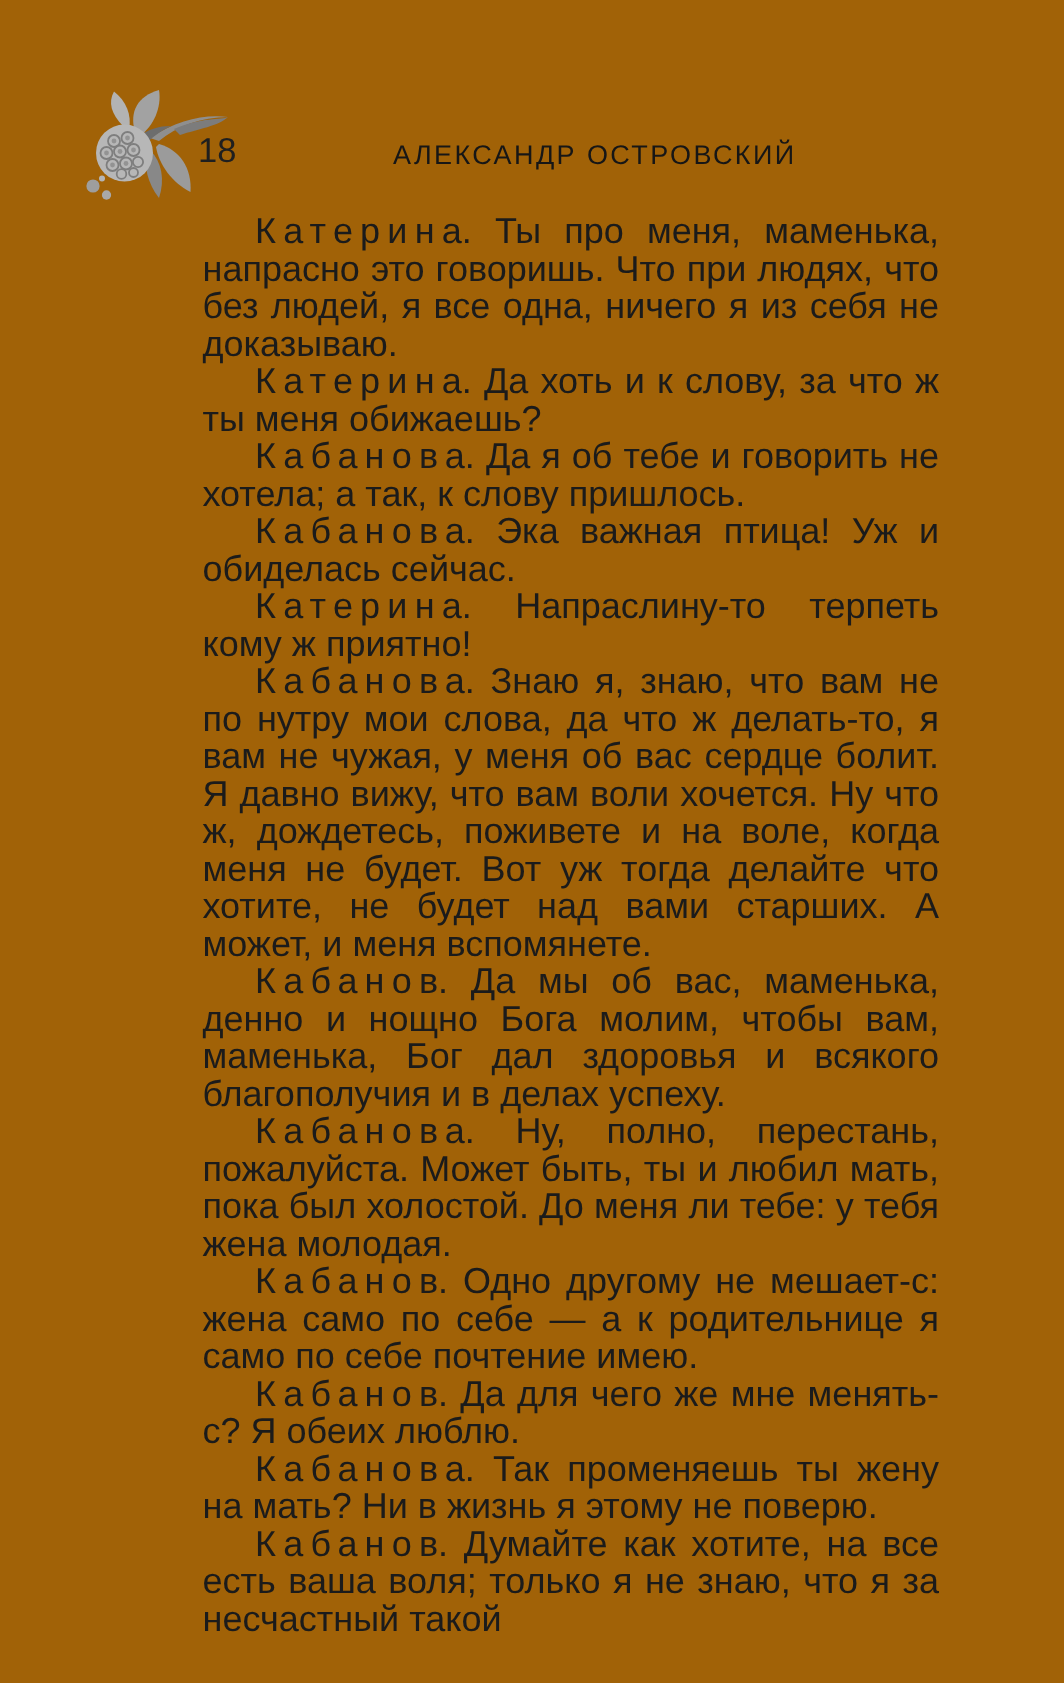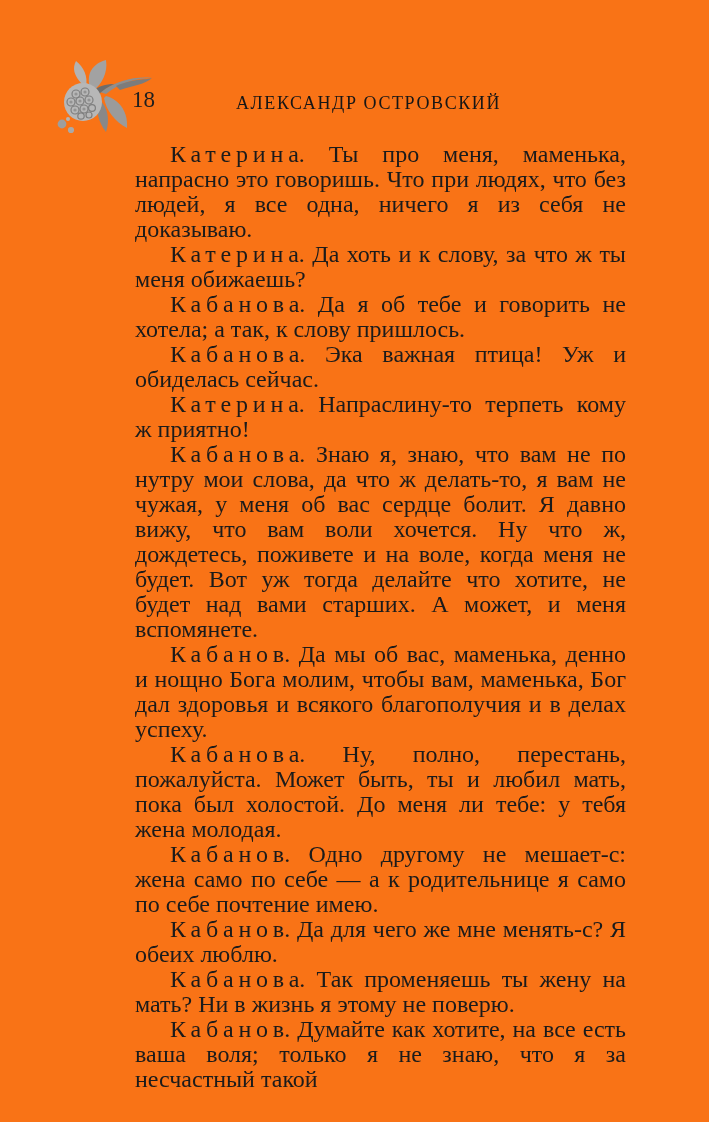--- a/index.html
+++ b/index.html
@@ -4,43 +4,43 @@
 <style>
   html, body {
     margin: 0;
     padding: 0;
     background: #ffffff;
   }
   .page {
     position: relative;
     width: 709px;
     height: 1122px;
-    background: #f97316;
-    font-family: Liberation Serif, serif;
+    background: #a16207;
+    font-family: Liberation Sans, sans-serif;
     color: #1b1b1b;
     overflow: hidden;
   }
   .ornament {
     position: absolute;
     left: 56px;
     top: 58px;
     width: 150px;
     height: 84px;
   }
   .page-number {
     position: absolute;
     left: 132px;
     top: 87px;
     font-size: 23px;
     line-height: 26px;
     color: #1f1f1f;
   }
   .running-head {
     position: absolute;
-    left: 123px;
+    left: 151px;
     top: 92px;
     width: 491px;
     text-align: center;
     font-size: 18px;
     line-height: 22px;
     letter-spacing: 1.6px;
     color: #161616;
   }
   .text-block {
     position: absolute;

